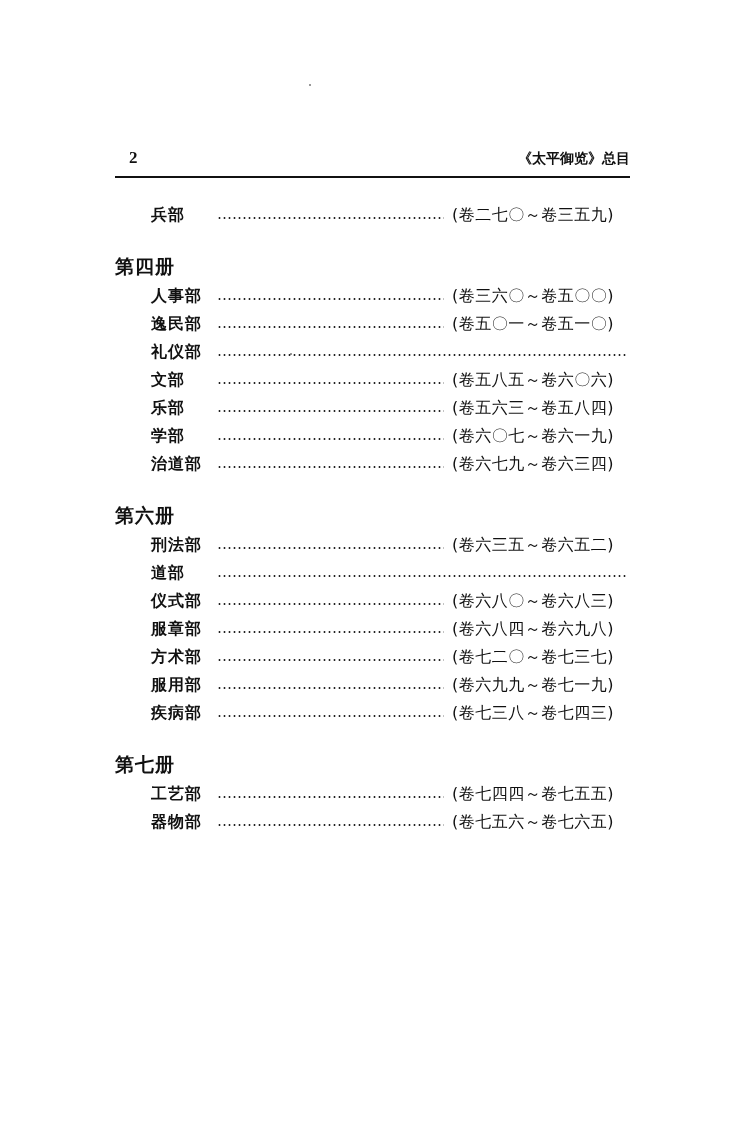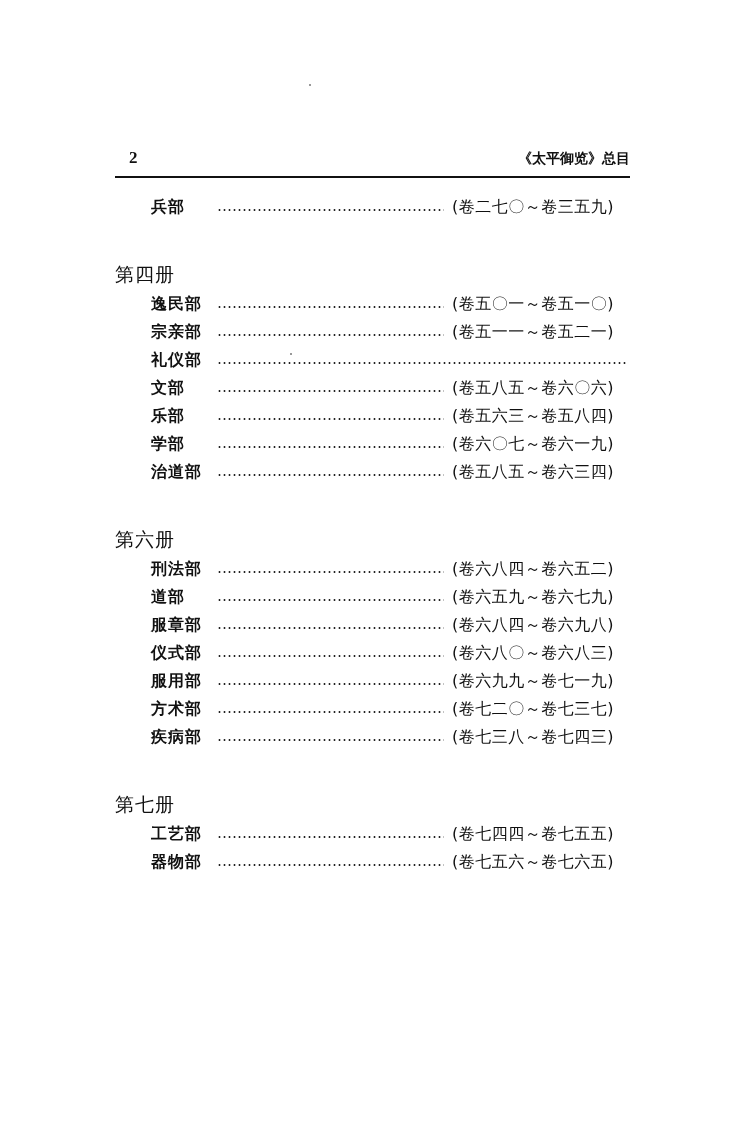--- a/index.html
+++ b/index.html
@@ -59,25 +59,25 @@
       background: #111;
     }
     .toc {
       position: absolute;
       left: 115px;
       top: 193px;
       width: 520px;
     }
     .volume-heading {
       font-family: "DejaVu Sans", sans-serif;
-      font-weight: normal;
+      font-weight: bold;
       font-size: 19px;
       line-height: 26px;
       height: 26px;
-      margin-top: 40px;
+      margin-top: 24px;
       margin-bottom: 3px;
       letter-spacing: 1px;
     }
     .toc-entry {
       position: relative;
       height: 28px;
       line-height: 28px;
       display: flex;
       align-items: center;
       padding-left: 36px;
@@ -100,21 +100,21 @@
       background-size: 5px 2px;
       background-repeat: repeat-x;
     }
     .entry-range {
       flex: 0 0 auto;
       font-weight: normal;
       letter-spacing: 0.5px;
       width: 183px;
       text-align: left;
     }
-    .first-group .toc-entry:first-child { margin-top: 0; }
+    .first-group .toc-entry:first-child { margin-top: 8px; }
   </style>
 </head>
 <body>
 
 <div class="speck" style="left:309px; top:84px;"></div>
 <div class="speck" style="left:290px; top:353px;"></div>
 
 <div class="page-header">
   <span class="page-number">2</span>
   <div class="running-title">《太平御览》总目</div>
@@ -126,34 +126,34 @@
   <div class="first-group">
     <div class="toc-entry">
       <span class="entry-name">兵部</span>
       <span class="leader"></span>
       <span class="entry-range">(卷二七〇～卷三五九)</span>
     </div>
   </div>
 
   <div class="volume">
     <div class="volume-heading">第四册</div>
+    <div class="toc-entry">
+      <span class="entry-name">人事部</span>
+      <span class="leader"></span>
+      <span class="entry-range">(卷三六〇～卷五〇〇)</span>
+    </div>
   </div>
 
   <div class="volume">
     <div class="toc-entry">
       <span class="entry-name">逸民部</span>
       <span class="leader"></span>
       <span class="entry-range">(卷五〇一～卷五一〇)</span>
     </div>
     <div class="toc-entry">
-      <span class="entry-name">宗亲部</span>
-      <span class="leader"></span>
-      <span class="entry-range">(卷五一一～卷五二一)</span>
-    </div>
-    <div class="toc-entry">
       <span class="entry-name">礼仪部</span>
       <span class="leader"></span>
     </div>
     <div class="toc-entry">
       <span class="entry-name">文部</span>
       <span class="leader"></span>
       <span class="entry-range">(卷五八五～卷六〇六)</span>
     </div>
     <div class="toc-entry">
       <span class="entry-name">乐部</span>
@@ -161,57 +161,56 @@
       <span class="entry-range">(卷五六三～卷五八四)</span>
     </div>
     <div class="toc-entry">
       <span class="entry-name">学部</span>
       <span class="leader"></span>
       <span class="entry-range">(卷六〇七～卷六一九)</span>
     </div>
     <div class="toc-entry">
       <span class="entry-name">治道部</span>
       <span class="leader"></span>
-      <span class="entry-range">(卷五八五～卷六三四)</span>
+      <span class="entry-range">(卷六七九～卷六三四)</span>
     </div>
   </div>
 
   <div class="volume">
     <div class="volume-heading">第六册</div>
     <div class="toc-entry">
       <span class="entry-name">刑法部</span>
       <span class="leader"></span>
-      <span class="entry-range">(卷六八四～卷六五二)</span>
+      <span class="entry-range">(卷六三五～卷六五二)</span>
     </div>
     <div class="toc-entry">
       <span class="entry-name">道部</span>
       <span class="leader"></span>
-      <span class="entry-range">(卷六五九～卷六七九)</span>
+    </div>
+    <div class="toc-entry">
+      <span class="entry-name">仪式部</span>
+      <span class="leader"></span>
+      <span class="entry-range">(卷六八〇～卷六八三)</span>
     </div>
     <div class="toc-entry">
       <span class="entry-name">服章部</span>
       <span class="leader"></span>
       <span class="entry-range">(卷六八四～卷六九八)</span>
     </div>
     <div class="toc-entry">
-      <span class="entry-name">仪式部</span>
-      <span class="leader"></span>
-      <span class="entry-range">(卷六八〇～卷六八三)</span>
+      <span class="entry-name">方术部</span>
+      <span class="leader"></span>
+      <span class="entry-range">(卷七二〇～卷七三七)</span>
     </div>
     <div class="toc-entry">
       <span class="entry-name">服用部</span>
       <span class="leader"></span>
       <span class="entry-range">(卷六九九～卷七一九)</span>
     </div>
     <div class="toc-entry">
-      <span class="entry-name">方术部</span>
-      <span class="leader"></span>
-      <span class="entry-range">(卷七二〇～卷七三七)</span>
-    </div>
-    <div class="toc-entry">
       <span class="entry-name">疾病部</span>
       <span class="leader"></span>
       <span class="entry-range">(卷七三八～卷七四三)</span>
     </div>
   </div>
 
   <div class="volume">
     <div class="volume-heading">第七册</div>
     <div class="toc-entry">
       <span class="entry-name">工艺部</span>

